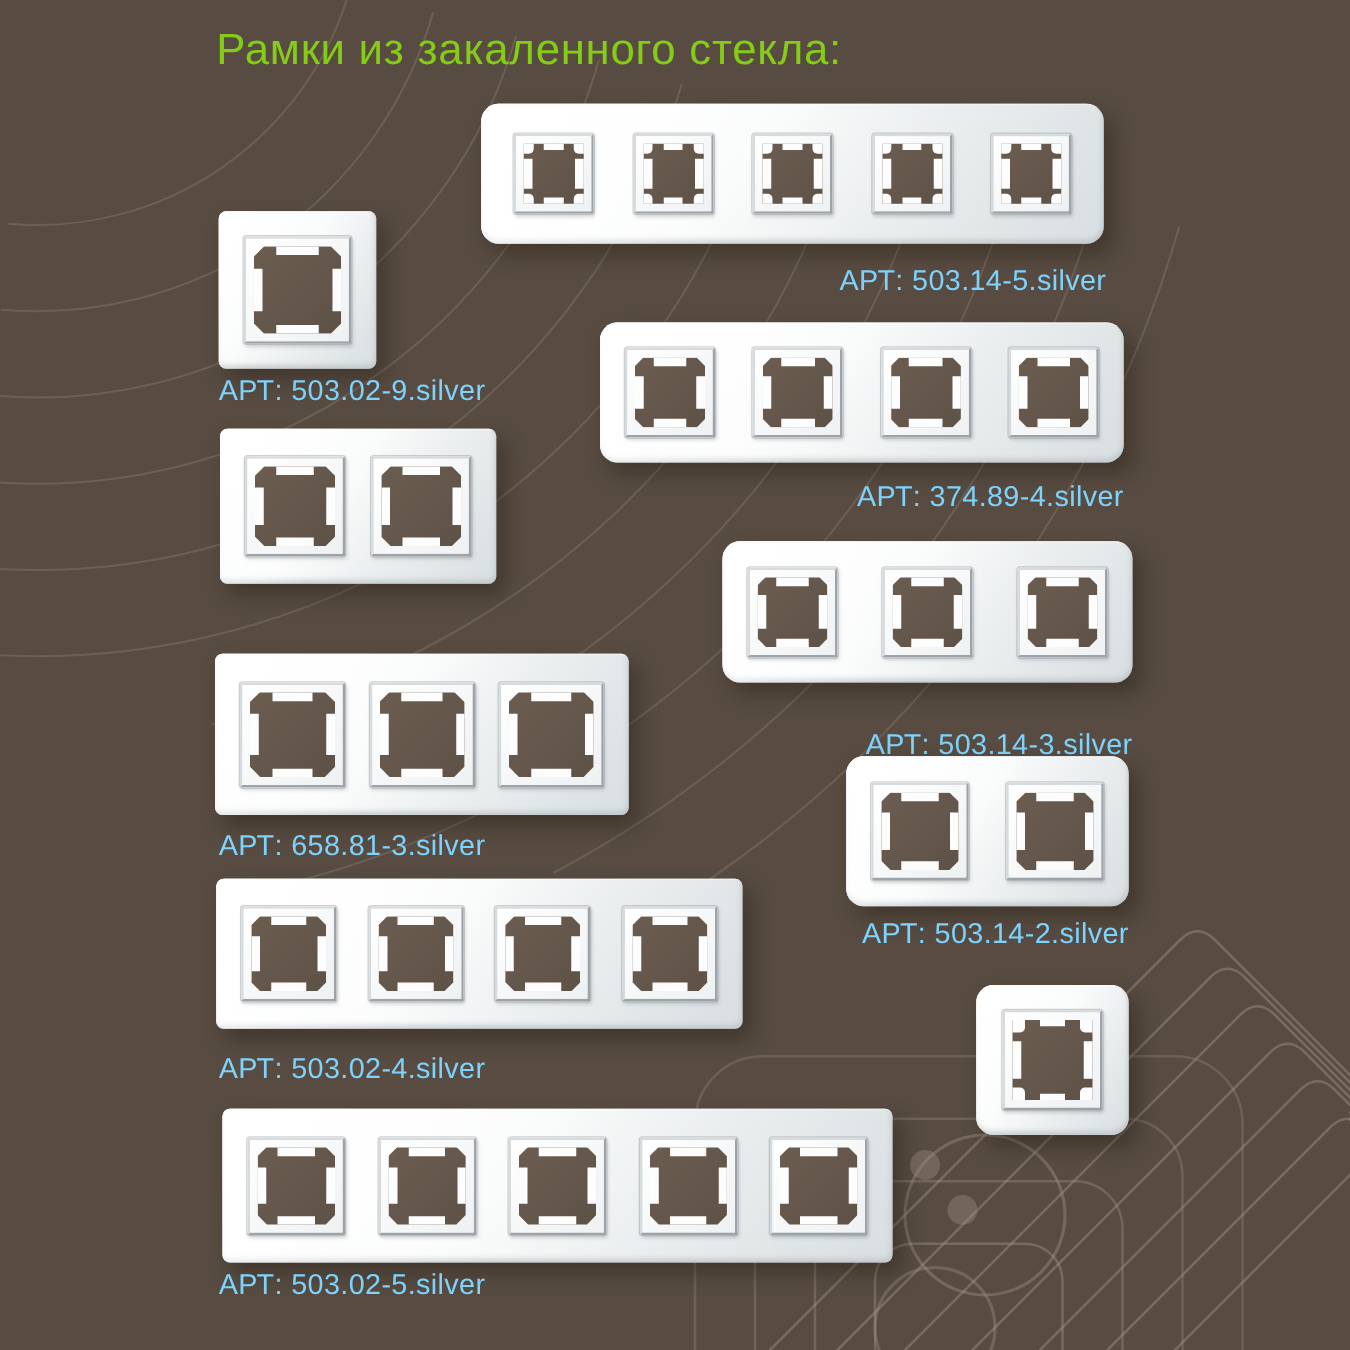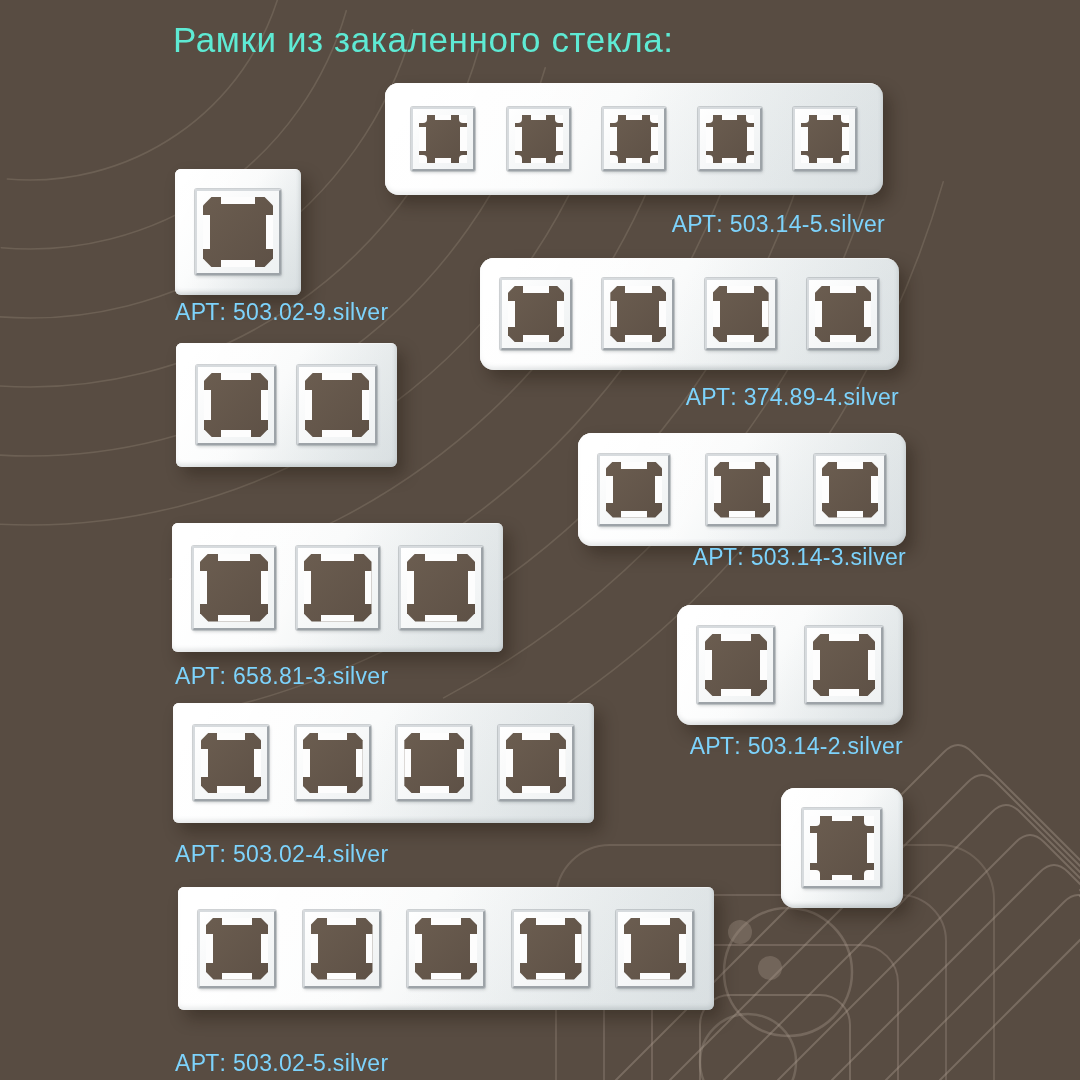--- a/index.html
+++ b/index.html
@@ -4,21 +4,21 @@
 <style>
   html,body{margin:0;padding:0;background:#3a322b;}
   .stage{
     position:relative;width:1080px;height:1080px;overflow:hidden;
     background:#584c42;
     font-family:"Liberation Sans", sans-serif;
   }
   .bg-svg{position:absolute;left:0;top:0;width:1080px;height:1080px;}
   .page-title{
     position:absolute;left:173px;top:20px;margin:0;
-    font-size:35px;font-weight:normal;letter-spacing:.6px;color:#5eead4;
+    font-size:35px;font-weight:normal;letter-spacing:.6px;color:#84cc16;
   }
   
   .frame{
     position:absolute;box-sizing:border-box;
     display:flex;align-items:center;justify-content:space-between;
     padding:0 var(--pad,20px);
     background:linear-gradient(128deg,#ffffff 8%,#fafbfb 42%,#e9edee 78%,#dfe4e6 100%);
     box-shadow:7px 9px 16px rgba(25,17,10,.35),
                inset -1px -3px 4px rgba(150,160,165,.45),
                inset 1px 1px 1px rgba(255,255,255,.9);
@@ -229,21 +229,21 @@
       </div>
       <div class="window">
         <div class="hole holeA">
           <i class="tab tt"></i>
           <i class="tab tb"></i>
           <i class="tab tl"></i>
           <i class="tab tr"></i>
         </div>
       </div>
     </div>
-  <div class="plabel" style="left:175px;top:1048px">АРТ: 503.02-5.silver</div>
+  <div class="plabel" style="left:175px;top:1012px">АРТ: 503.02-5.silver</div>
 
   <div class="frame s14" style="left:385px;top:83px;width:498px;height:112px;--win:64px;--pad:26px">
       <div class="window">
         <div class="hole holeB">
           <i class="corner c1"></i>
           <i class="corner c2"></i>
           <i class="corner c3"></i>
           <i class="corner c4"></i>
           <i class="tab tt"></i>
           <i class="tab tb"></i>
@@ -357,21 +357,21 @@
       </div>
       <div class="window">
         <div class="hole holeA">
           <i class="tab tt"></i>
           <i class="tab tb"></i>
           <i class="tab tl"></i>
           <i class="tab tr"></i>
         </div>
       </div>
     </div>
-  <div class="plabel rlabel" style="right:174px;top:542px">АРТ: 503.14-3.silver</div>
+  <div class="plabel rlabel" style="right:174px;top:580px">АРТ: 503.14-3.silver</div>
 
   <div class="frame s14" style="left:677px;top:605px;width:226px;height:120px;--win:78px">
       <div class="window">
         <div class="hole holeA">
           <i class="tab tt"></i>
           <i class="tab tb"></i>
           <i class="tab tl"></i>
           <i class="tab tr"></i>
         </div>
       </div>

